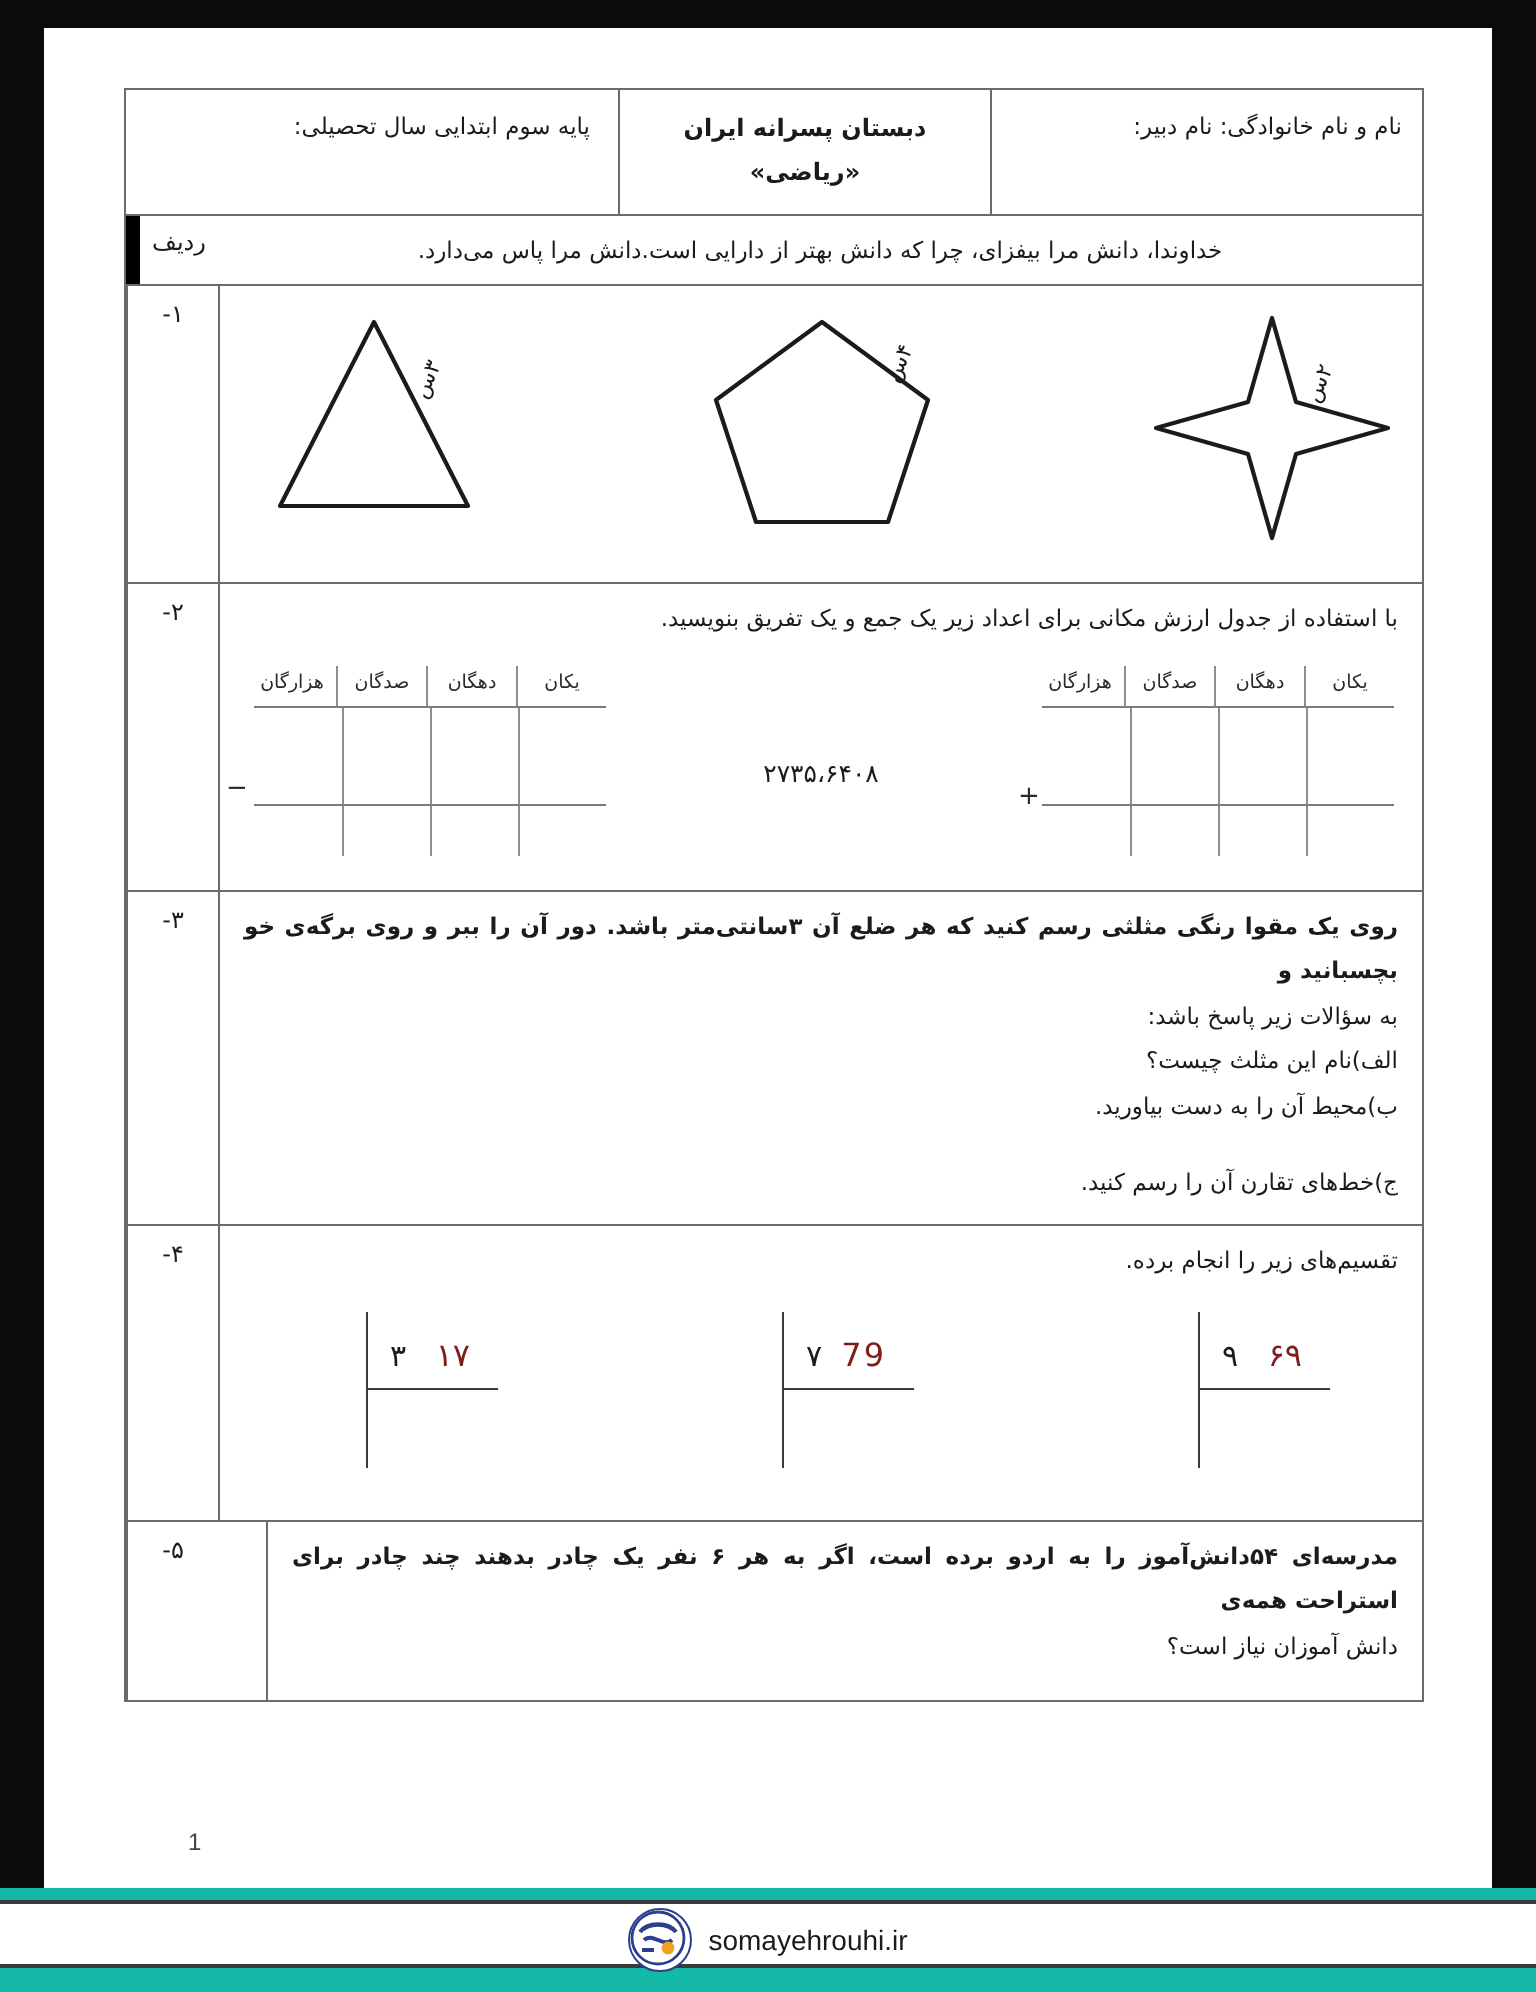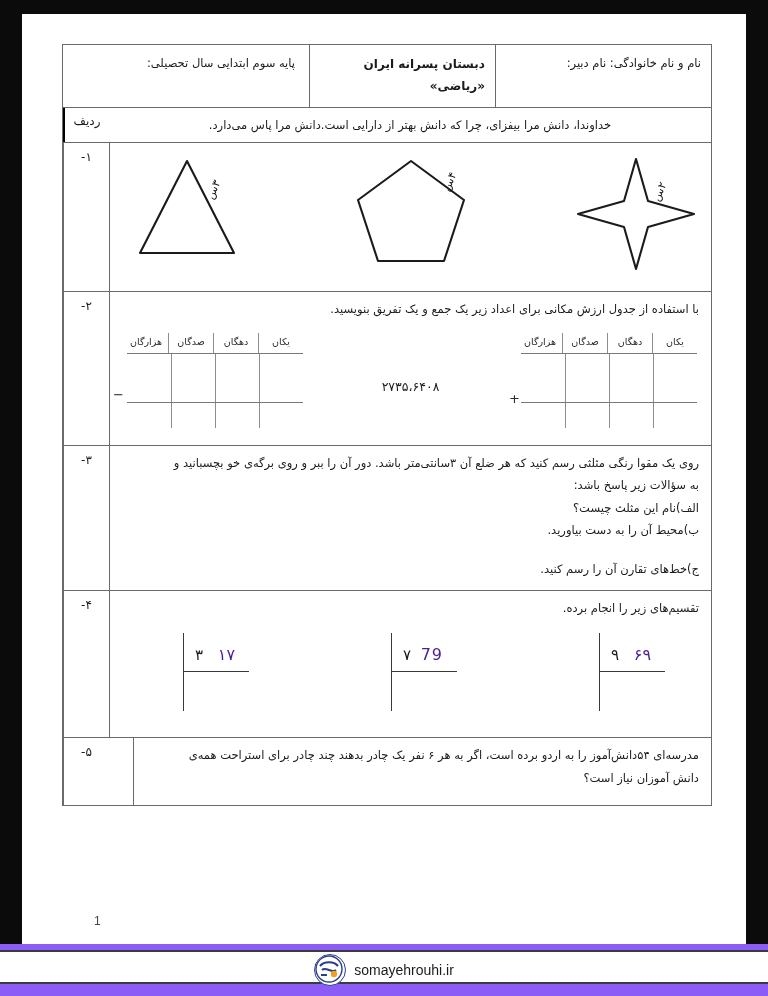--- a/index.html
+++ b/index.html
@@ -50,21 +50,21 @@
   }
   .hdr-cell {
     box-sizing: border-box;
     padding: 8px 10px 6px 10px;
     font-size: 11.5px;
     line-height: 1.85;
     color: #1b1b1b;
     min-height: 62px;
   }
   .hdr-right  { width: 216px; border-left: 1px solid #6a6a6a; text-align: right; }
-  .hdr-center { width: 186px; border-left: 1px solid #6a6a6a; font-weight: bold; }
+  .hdr-center { width: 186px; border-left: 1px solid #6a6a6a; text-align: center; font-weight: bold; }
   .hdr-left   { width: 246px; text-align: right; padding-right: 14px; }
   .hdr-line { white-space: nowrap; margin-top: 16px; }
   .hdr-center .hdr-line { font-size: 12px; letter-spacing: .2px; }
 
   
   .row {
     display: flex;
     flex-direction: row;
     border-bottom: 1px solid #6a6a6a;
   }
@@ -85,21 +85,21 @@
     box-sizing: border-box;
     position: relative;
     padding: 6px 12px 6px 12px;
     font-size: 11.5px;
     color: #1b1b1b;
     line-height: 1.95;
   }
   .row-ltr-sep { border-left: 1px solid #6a6a6a; }
 
   .prompt { text-align: right; white-space: normal; }
-  .prompt-just { text-align: justify; text-align-last: right; }
+  .prompt-just { text-align: justify; text-align-last: right; font-weight: bold; }
   .prompt-line { display: block; }
   .spacer-line { display: block; height: 16px; }
 
   
   .figs {
     position: relative;
     height: 132px;
     margin-top: 4px;
     direction: ltr;
   }
@@ -187,21 +187,21 @@
     height: 104px;
     margin-top: 8px;
     direction: ltr;
   }
   .divbox { position: absolute; top: 4px; }
   .div-dividend {
     position: absolute;
     top: 8px;
     right: 34px;
     font-size: 16px;
-    color: #4c1d95;
+    color: #7f1d1d;
     direction: rtl;
     letter-spacing: 1px;
   }
   .div-divisor {
     position: absolute;
     top: 10px;
     left: 12px;
     font-size: 15px;
     color: #1b1b1b;
     direction: rtl;
@@ -229,21 +229,21 @@
     font-size: 12px;
     color: #444;
     font-family: "Liberation Sans", sans-serif;
   }
   .footbar {
     position: absolute;
     left: 0;
     bottom: 0;
     width: 768px;
     height: 52px;
-    background: #8b5cf6;
+    background: #14b8a6;
     display: flex;
     align-items: center;
     justify-content: center;
   }
   .footstrip {
     position: absolute;
     left: 0;
     top: 6px;
     width: 768px;
     height: 30px;
@@ -292,21 +292,21 @@
           <span class="hdr-line">«ریاضی»</span>
         </div>
         <div class="hdr-cell hdr-left">
           <span class="hdr-line">پایه سوم ابتدایی</span>
           <span class="hdr-line">سال تحصیلی:</span>
         </div>
       </div>
 
       <div class="row">
         <div class="col-body" style="text-align:center; padding-top:6px; padding-bottom:6px;">خداوندا، دانش مرا بیفزای، چرا که دانش بهتر از دارایی است.دانش مرا پاس می‌دارد.</div>
-        <div class="col-num" style="padding-top:6px; border-right:none; border-left:2px solid #000000;">ردیف</div>
+        <div class="col-num" style="padding-top:6px; border-right:none; border-left:7px solid #000000;">ردیف</div>
       </div>
 
       <div class="row">
         <div class="col-body row-ltr-sep">
 
           <div class="figs">
 
             <div class="fig" style="left:10px;">
               <svg width="110" height="110" viewBox="0 0 110 110">
                 <polygon points="55,8 102,100 8,100" fill="none" stroke="#1b1b1b" stroke-width="2.1" stroke-linejoin="round"></polygon>

